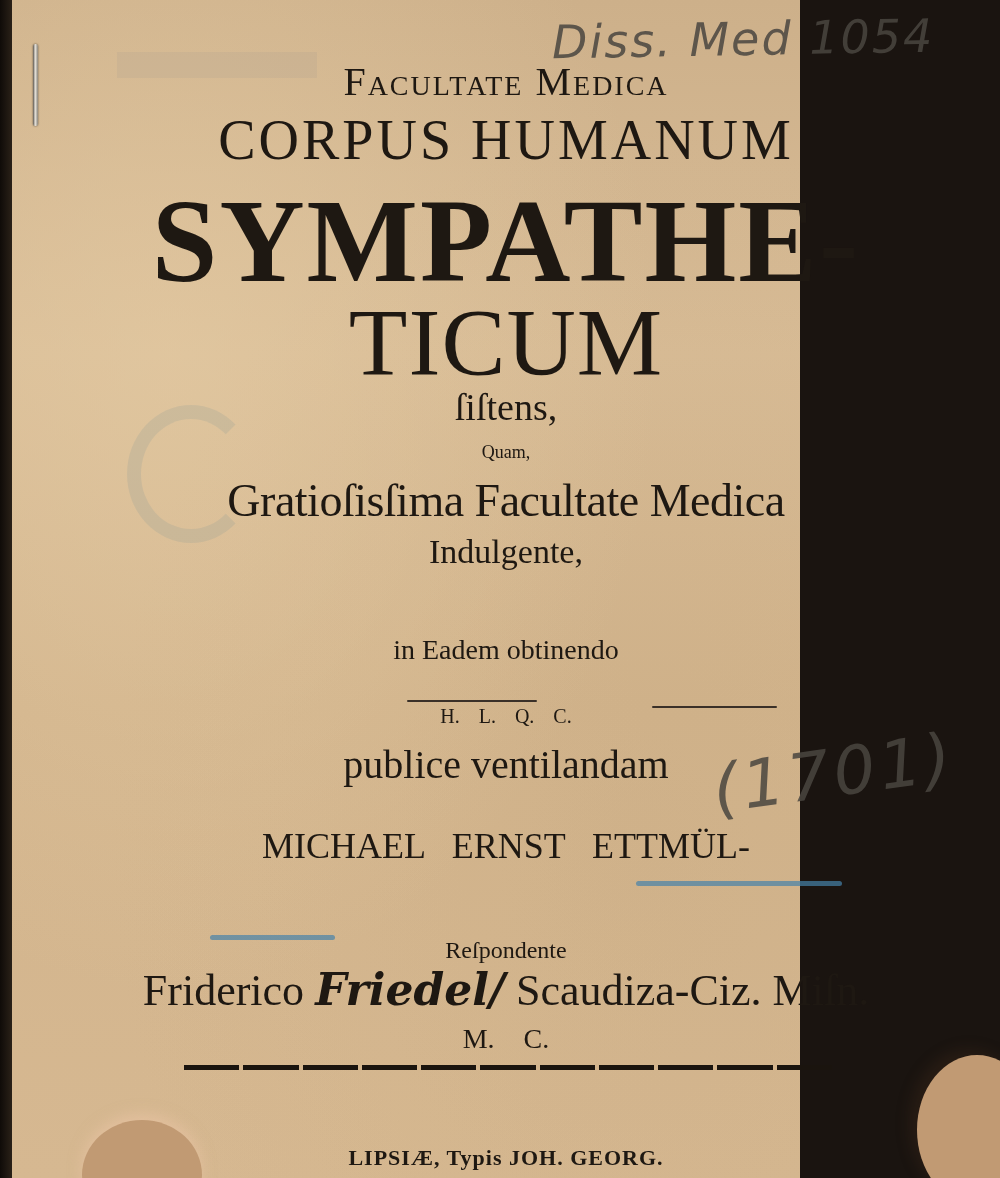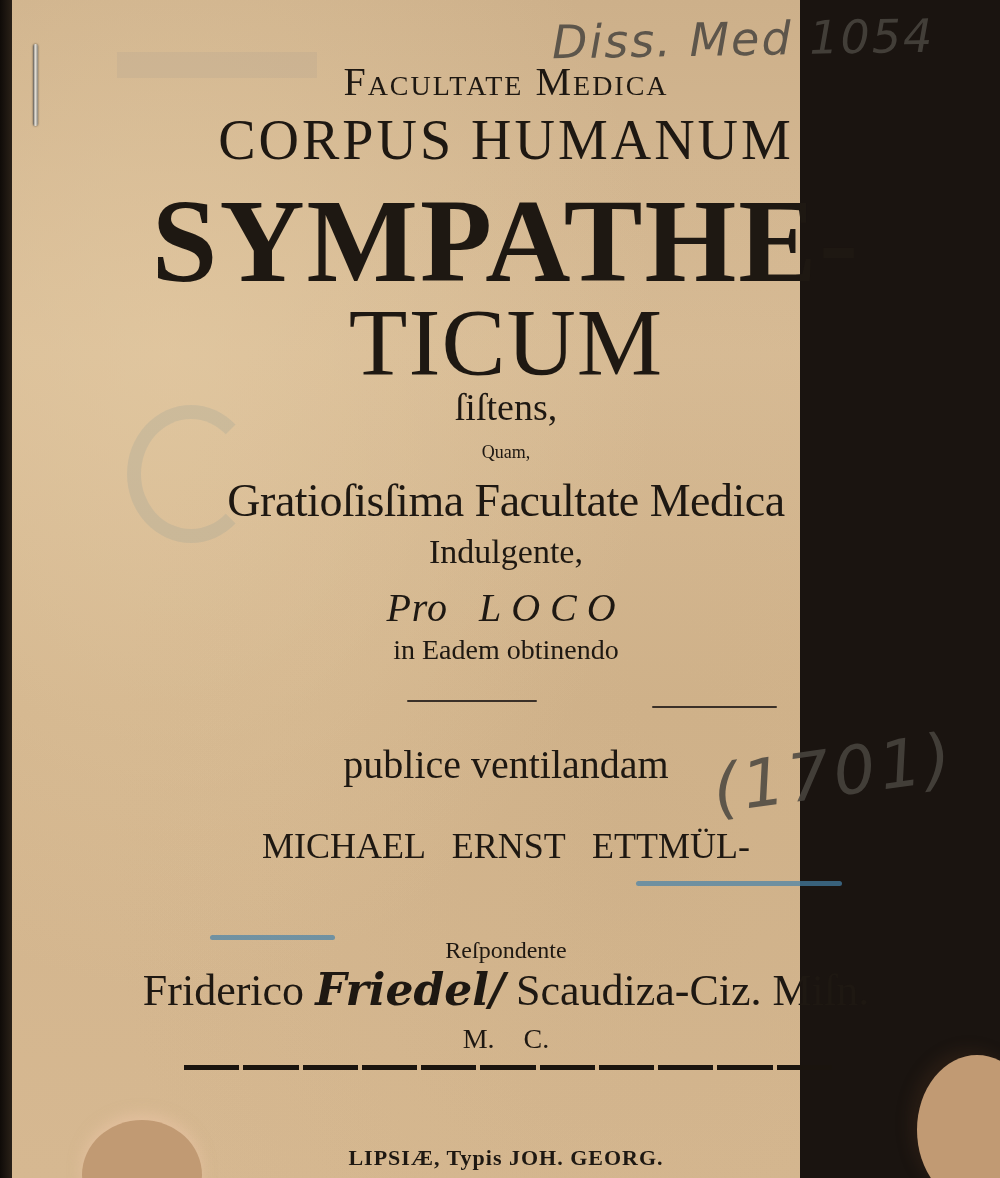--- a/index.html
+++ b/index.html
@@ -145,30 +145,27 @@
 
   <div class="line l-disp">Facultate Medica</div>
   <div class="line l-corp">CORPUS HUMANUM</div>
   <div class="line l-symp">SYMPATHE-</div>
   <div class="line l-tic">TICUM</div>
   <div class="line l-sist">ſiſtens,</div>
   <div class="line l-quam">Quam,</div>
   <div class="line l-grat">Gratioſisſima Facultate Medica</div>
   <div class="line l-indu">Indulgente,</div>
 
-  <div class="line l-pro">
-    <span>Pro</span>
-    <span class="loco">LOCO</span>
-  </div>
 
   <div class="line l-eadem">in Eadem obtinendo</div>
 
   <div class="ul aug"></div>
   <div class="ul dccl"></div>
 
+  <div class="line l-hlqc">H. L. Q. C.</div>
   <div class="line l-publ">publice ventilandam</div>
 
   <div class="hand hand-year">(1701)</div>
 
   <div class="line l-mich">MICHAEL ERNST ETTMÜL-</div>
   <div class="blue a"></div>
   <div class="blue b"></div>
 
   <div class="line l-resp">Reſpondente</div>
 

